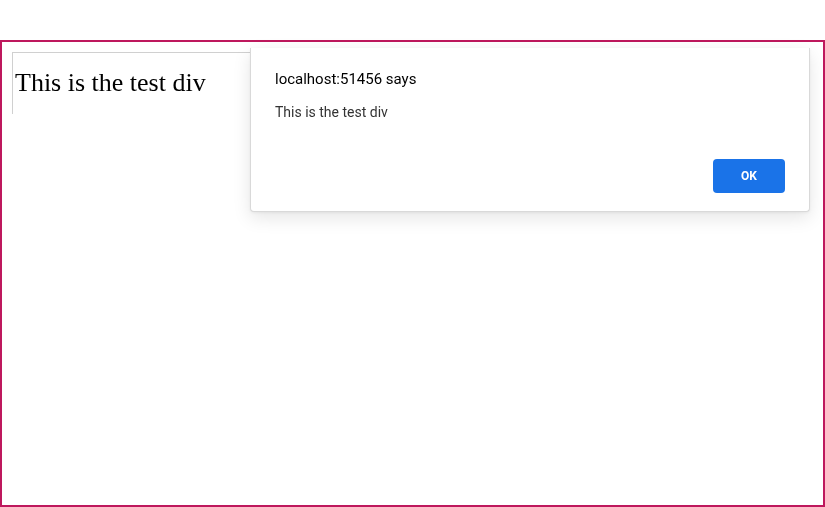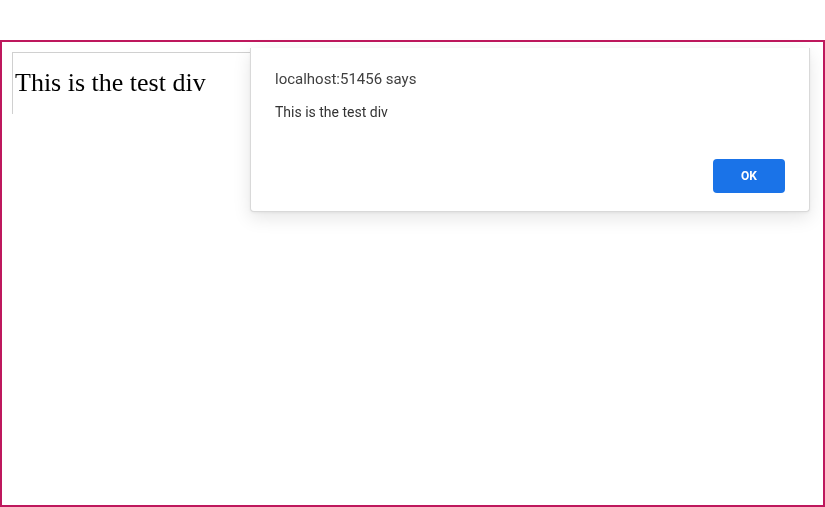--- a/index.html
+++ b/index.html
@@ -53,21 +53,21 @@
       border: 1px solid #d9d9d9;
       border-top: none;
       border-radius: 0 0 4px 4px;
       box-shadow: 0 6px 18px rgba(0,0,0,0.10), 0 1px 3px rgba(0,0,0,0.05);
       padding: 22px 24px 18px 24px;
       display: flex;
       flex-direction: column;
     }
     .dialog-origin {
       font-size: 15px;
-      color: #404040;
+      color: #000000;
       margin-bottom: 16px;
       font-family: -apple-system, "Segoe UI", Roboto, Arial, sans-serif;
     }
     .dialog-message {
       font-size: 14px;
       color: #333333;
       flex: 1;
       font-family: -apple-system, "Segoe UI", Roboto, Arial, sans-serif;
     }
     .dialog-actions {

